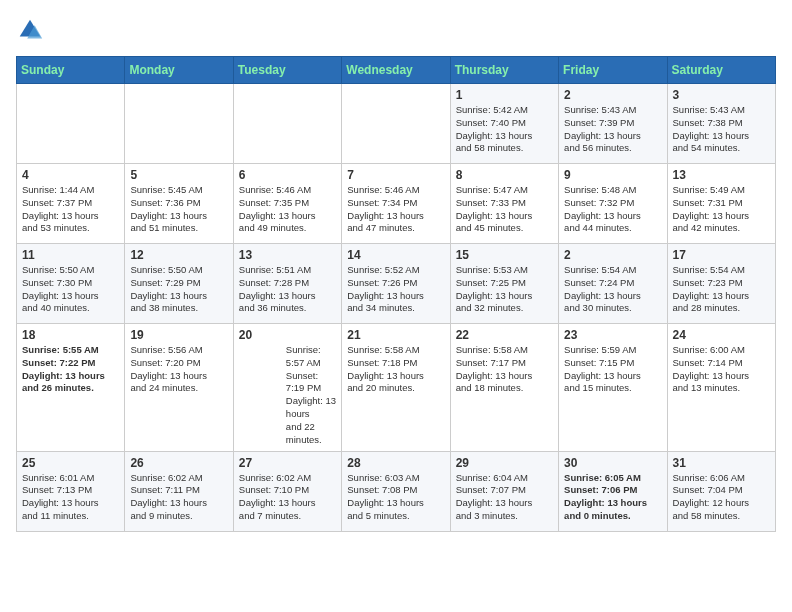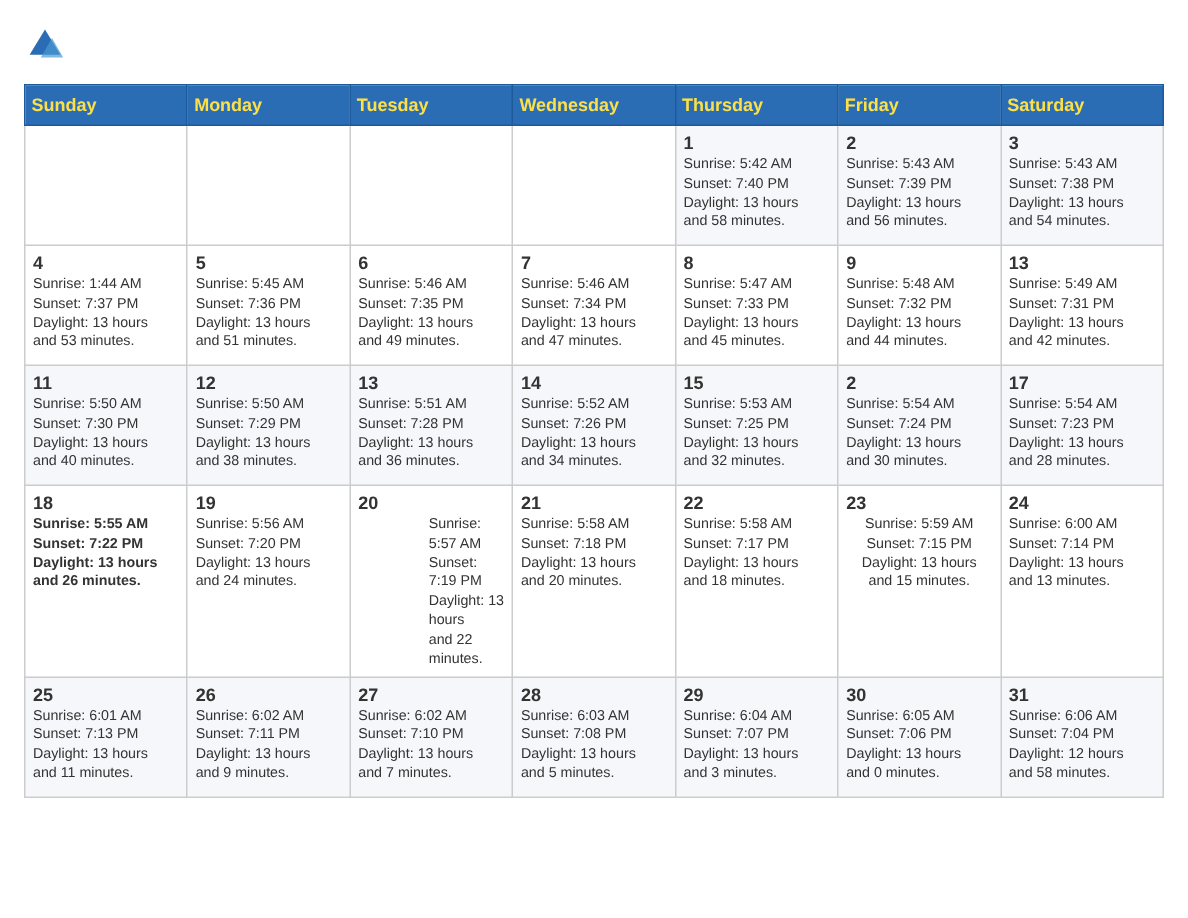--- a/index.html
+++ b/index.html
@@ -53,21 +53,21 @@
       font-size: 16px;
       color: #555;
     }
     table {
       width: 100%;
       border-collapse: collapse;
       table-layout: fixed;
     }
     thead tr th {
       background: #2a6db5;
-      color: #fde047;
+      color: #86efac;
       font-size: 12px;
       font-weight: bold;
       padding: 6px 4px;
       text-align: left;
       border: 1px solid #1e5a9a;
     }
     tbody tr td {
       border: 1px solid #ccc;
       vertical-align: top;
       padding: 4px 5px;
@@ -292,21 +292,21 @@
         </td>
         <td>
           <span class="day-number">22</span>
           <div class="day-info" style="white-space: pre-line;">Sunrise: 5:58 AM
 Sunset: 7:17 PM
 Daylight: 13 hours
 and 18 minutes.</div>
         </td>
         <td>
           <span class="day-number">23</span>
-          <div class="day-info" style="white-space: pre-line; text-align: center;">Sunrise: 5:59 AM
+          <div class="day-info" style="white-space: pre-line;">Sunrise: 5:59 AM
 Sunset: 7:15 PM
 Daylight: 13 hours
 and 15 minutes.</div>
         </td>
         <td>
           <span class="day-number">24</span>
           <div class="day-info" style="white-space: pre-line;">Sunrise: 6:00 AM
 Sunset: 7:14 PM
 Daylight: 13 hours
 and 13 minutes.</div>
@@ -343,21 +343,21 @@
         </td>
         <td>
           <span class="day-number">29</span>
           <div class="day-info" style="white-space: pre-line;">Sunrise: 6:04 AM
 Sunset: 7:07 PM
 Daylight: 13 hours
 and 3 minutes.</div>
         </td>
         <td>
           <span class="day-number">30</span>
-          <div class="day-info" style="white-space: pre-line;">Sunrise: 6:05 AM
+          <div class="day-info" style="white-space: pre-line; font-weight: bold;">Sunrise: 6:05 AM
 Sunset: 7:06 PM
 Daylight: 13 hours
 and 0 minutes.</div>
         </td>
         <td>
           <span class="day-number">31</span>
           <div class="day-info" style="white-space: pre-line;">Sunrise: 6:06 AM
 Sunset: 7:04 PM
 Daylight: 12 hours
 and 58 minutes.</div>

